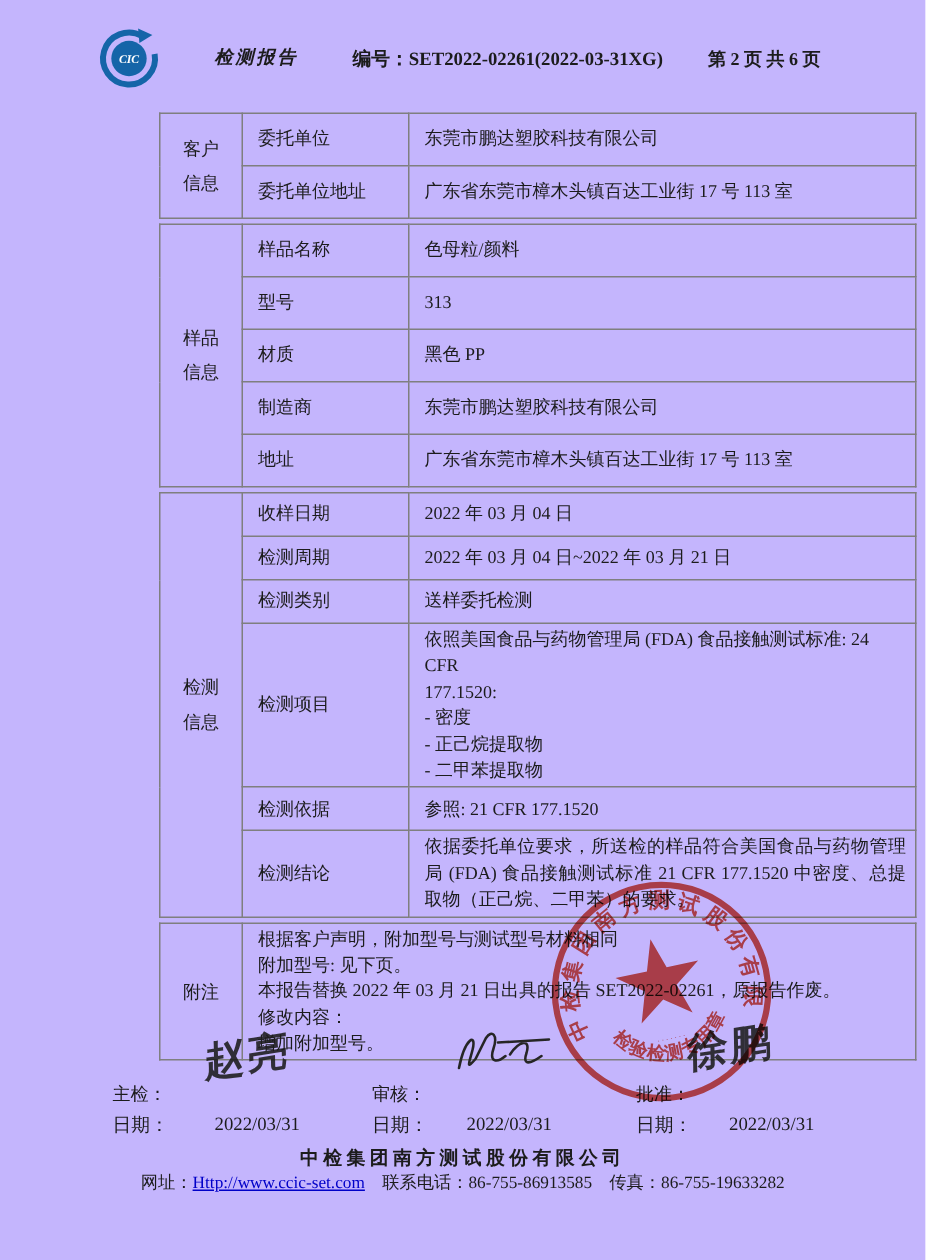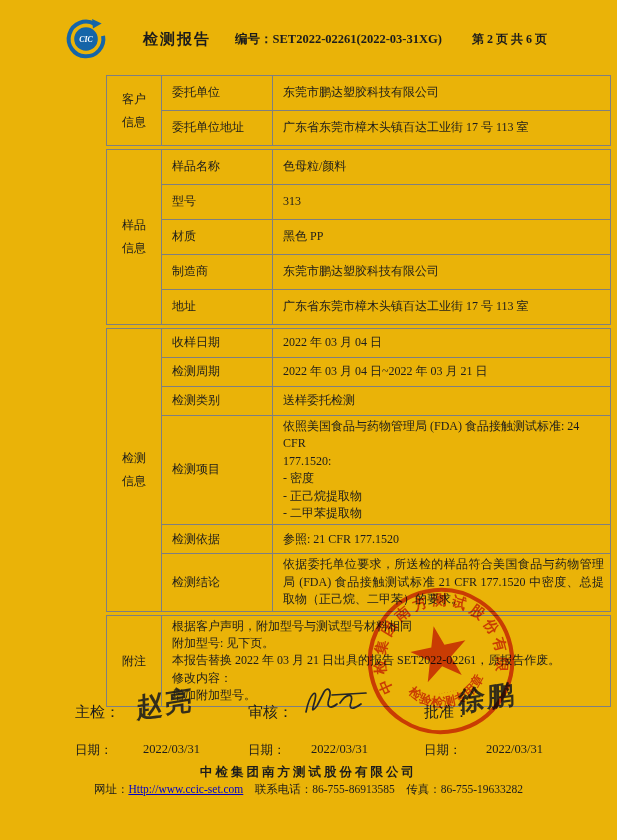--- a/index.html
+++ b/index.html
@@ -1,38 +1,38 @@
 <!DOCTYPE html>
 <html><head>
 <meta charset="utf-8">
 <style>
   html,body{margin:0;padding:0;background:#fff;}
-  .page{position:relative;width:617px;height:840px;background:#eab308;overflow:hidden;
+  .page{position:relative;width:617px;height:840px;background:#c4b5fd;overflow:hidden;
         font-family:"Liberation Serif","DejaVu Serif",serif;color:#1c1c1c;}
 
   
   .hdr-logo{position:absolute;left:60px;top:14px;width:52px;height:50px;}
-  .hdr-title{position:absolute;left:143px;top:30px;font-size:15px;font-weight:bold;letter-spacing:2px;}
+  .hdr-title{position:absolute;left:143px;top:30px;font-size:12px;font-weight:bold;letter-spacing:2px;font-style:italic;}
   .hdr-no{position:absolute;left:235px;top:31px;font-size:12.5px;font-weight:bold;}
   .hdr-page{position:absolute;left:472px;top:31px;font-size:12px;font-weight:bold;}
 
   
   .tables{position:absolute;left:58px;top:75px;width:505px;padding-left:48px;}
   table.b{border-collapse:collapse;width:100%;table-layout:fixed;margin-bottom:3px;}
   table.b td{border:1px solid #7f7f7f;font-size:12px;line-height:1.45;padding:2px 6px 2px 10px;vertical-align:middle;}
   table.b td.g{width:50px;text-align:center;white-space:pre-line;padding:2px;line-height:1.9;}
   table.b td.l{width:94px;}
   td.r32{height:30px;}
   td.r26{height:24px;}
   td.items{height:86px;vertical-align:middle;white-space:pre-line;line-height:1.5;padding-top:4px;padding-bottom:4px;}
   td.concl{height:44px;line-height:1.3;text-align:justify;padding-top:4px;padding-bottom:4px;padding-right:10px;}
   td.notes{white-space:pre-line;line-height:1.58;padding-top:5px;padding-bottom:5px;height:86px;vertical-align:middle;}
 
   
-  .sig-label{position:absolute;font-size:15px;z-index:3;}
+  .sig-label{position:absolute;font-size:12px;z-index:3;margin-top:18px;}
   .sig-date{position:absolute;font-size:12.5px;z-index:3;}
   .sig-name{position:absolute;font-size:27px;font-weight:bold;z-index:4;opacity:.88;
             transform:rotate(-9deg) skewX(-8deg);letter-spacing:2px;}
   .sig-svg{position:absolute;z-index:4;}
 
   
   .stamp{position:absolute;left:362px;top:582px;width:158px;height:158px;z-index:6;
          mix-blend-mode:multiply;opacity:.87;transform:rotate(-12deg);}
 
   

